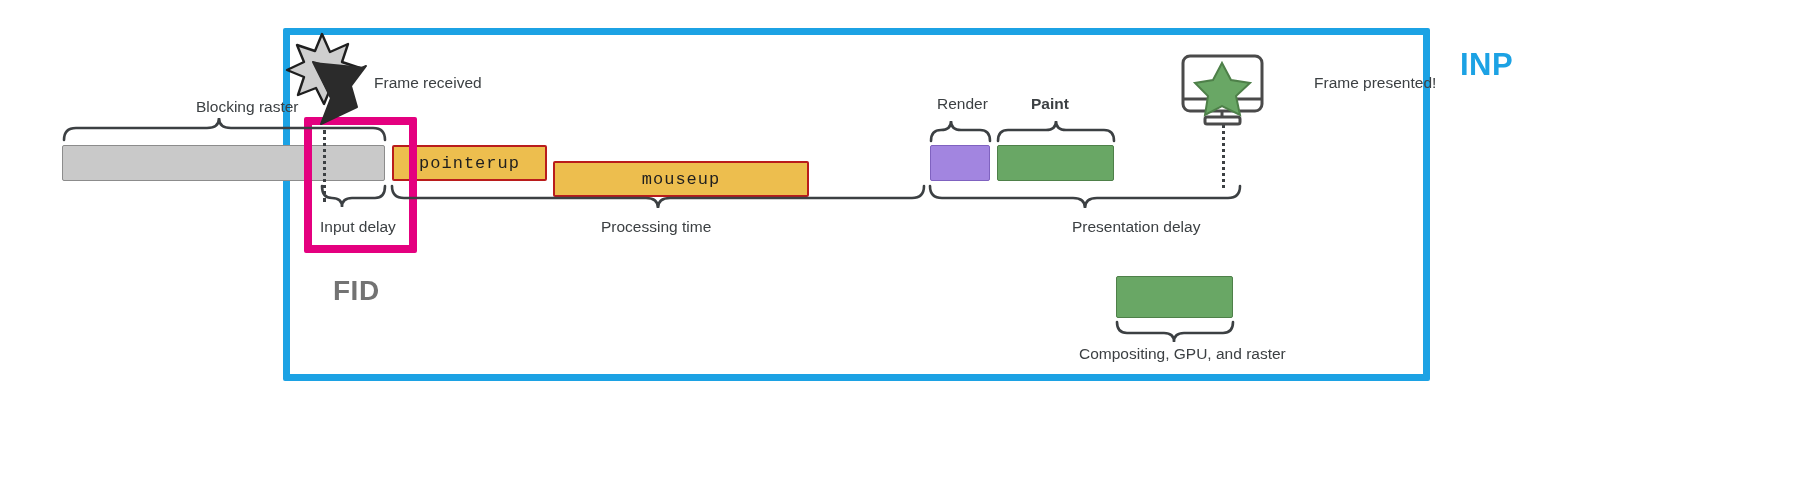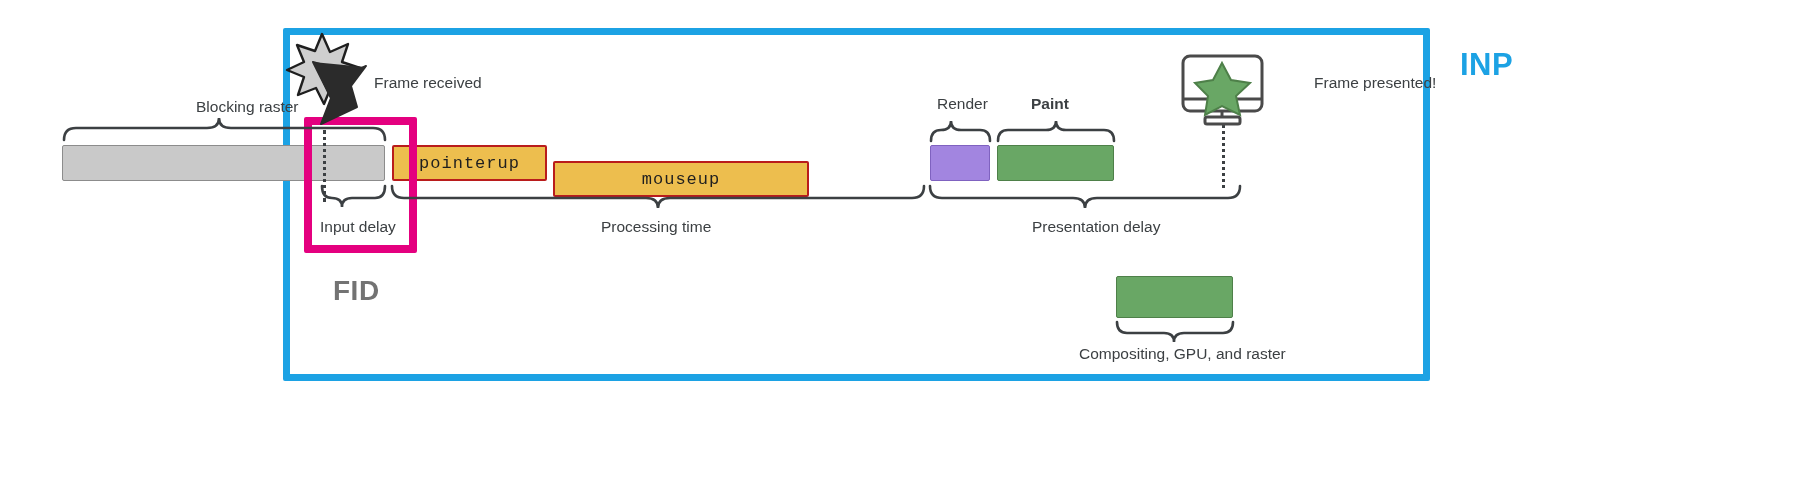--- a/index.html
+++ b/index.html
@@ -95,21 +95,21 @@
 
   
   .caption{
     font-size:15.5px;
     color:#3c4043;
     white-space:nowrap;
   }
   #lbl-blocking{ left:196px; top:98px; }
   #lbl-input-delay{ left:320px; top:218px; }
   #lbl-processing{ left:601px; top:218px; }
-  #lbl-presentation{ left:1032px; top:218px;text-align:center; }
+  #lbl-presentation{ left:1072px; top:218px;text-align:center; }
   #lbl-render{ left:937px; top:95px; }
   #lbl-paint{ left:1031px; top:95px;font-weight:bold; }
   #lbl-compositing{ left:1061px; top:345px;margin-left:18px; }
   #lbl-input-received{ left:374px; top:74px; }
   #lbl-frame-presented{ left:1284px; top:74px;margin-left:30px; }
 
   
   #overlay{ left:0; top:0; width:1806px; height:489px; pointer-events:none; }
 
   .dotline{

